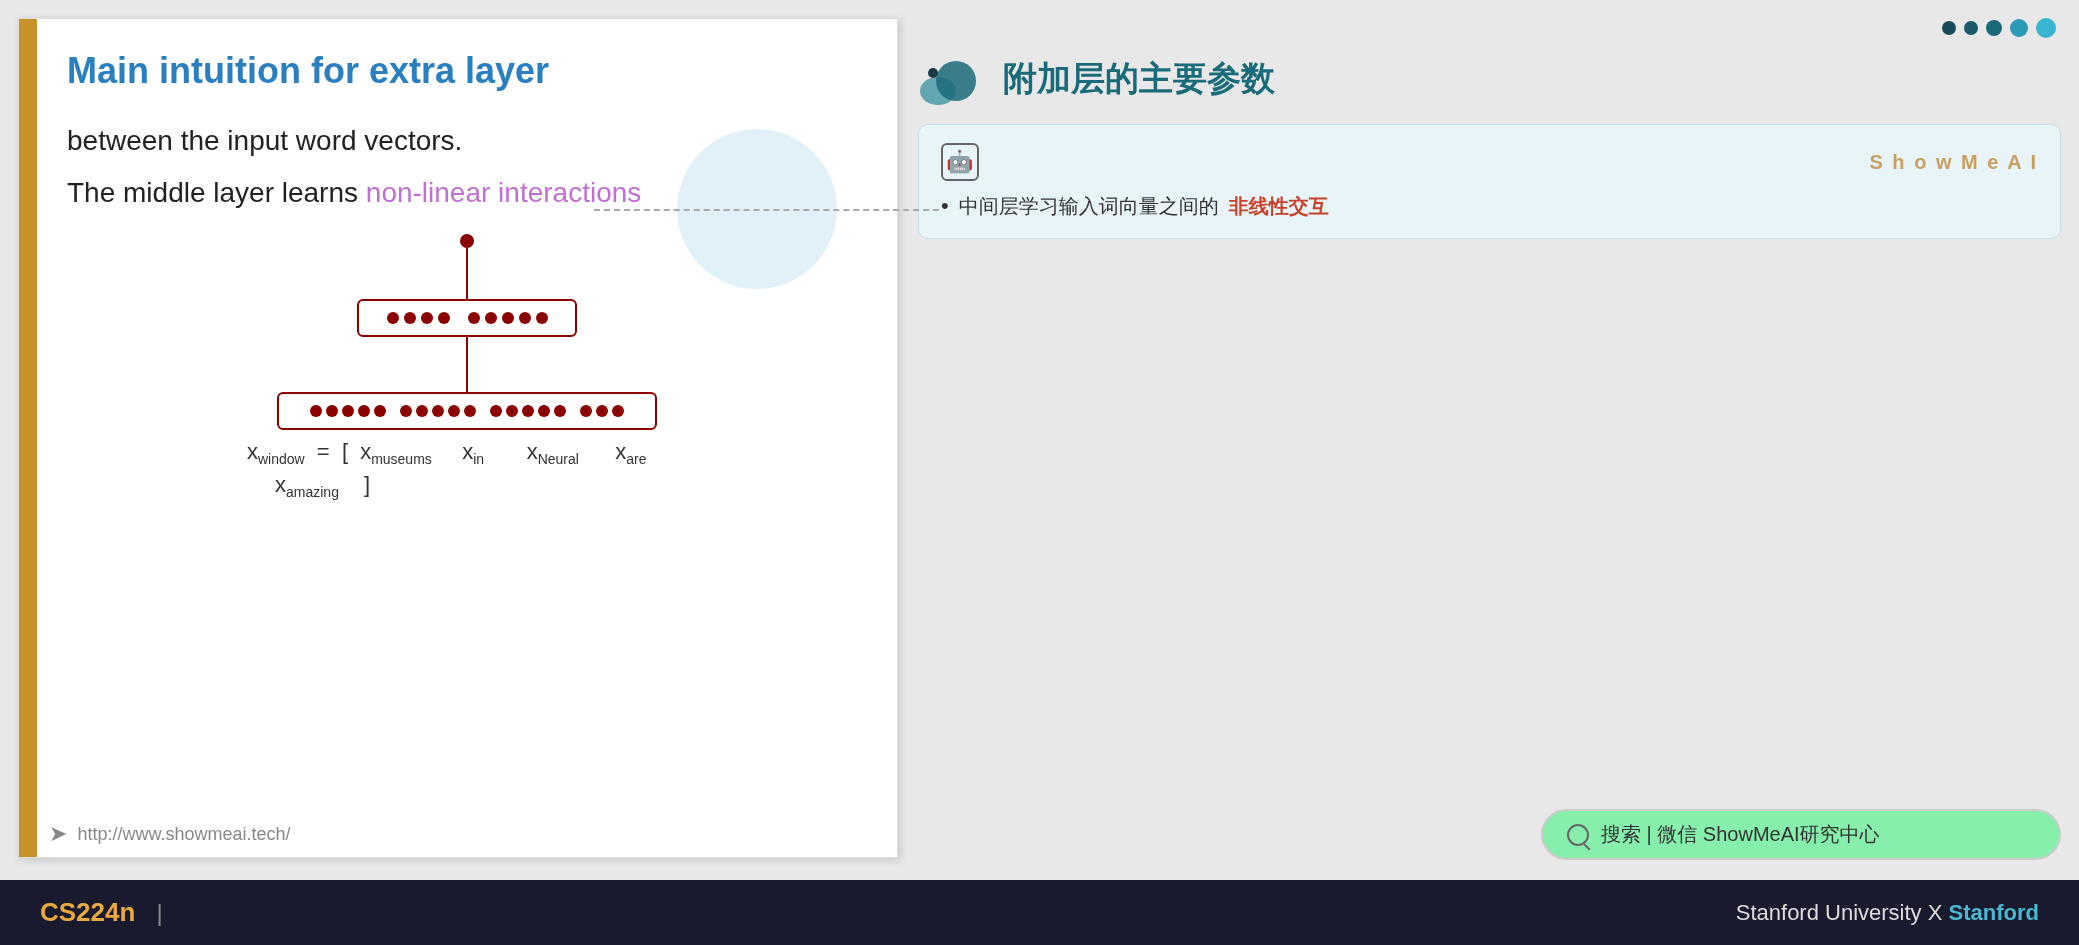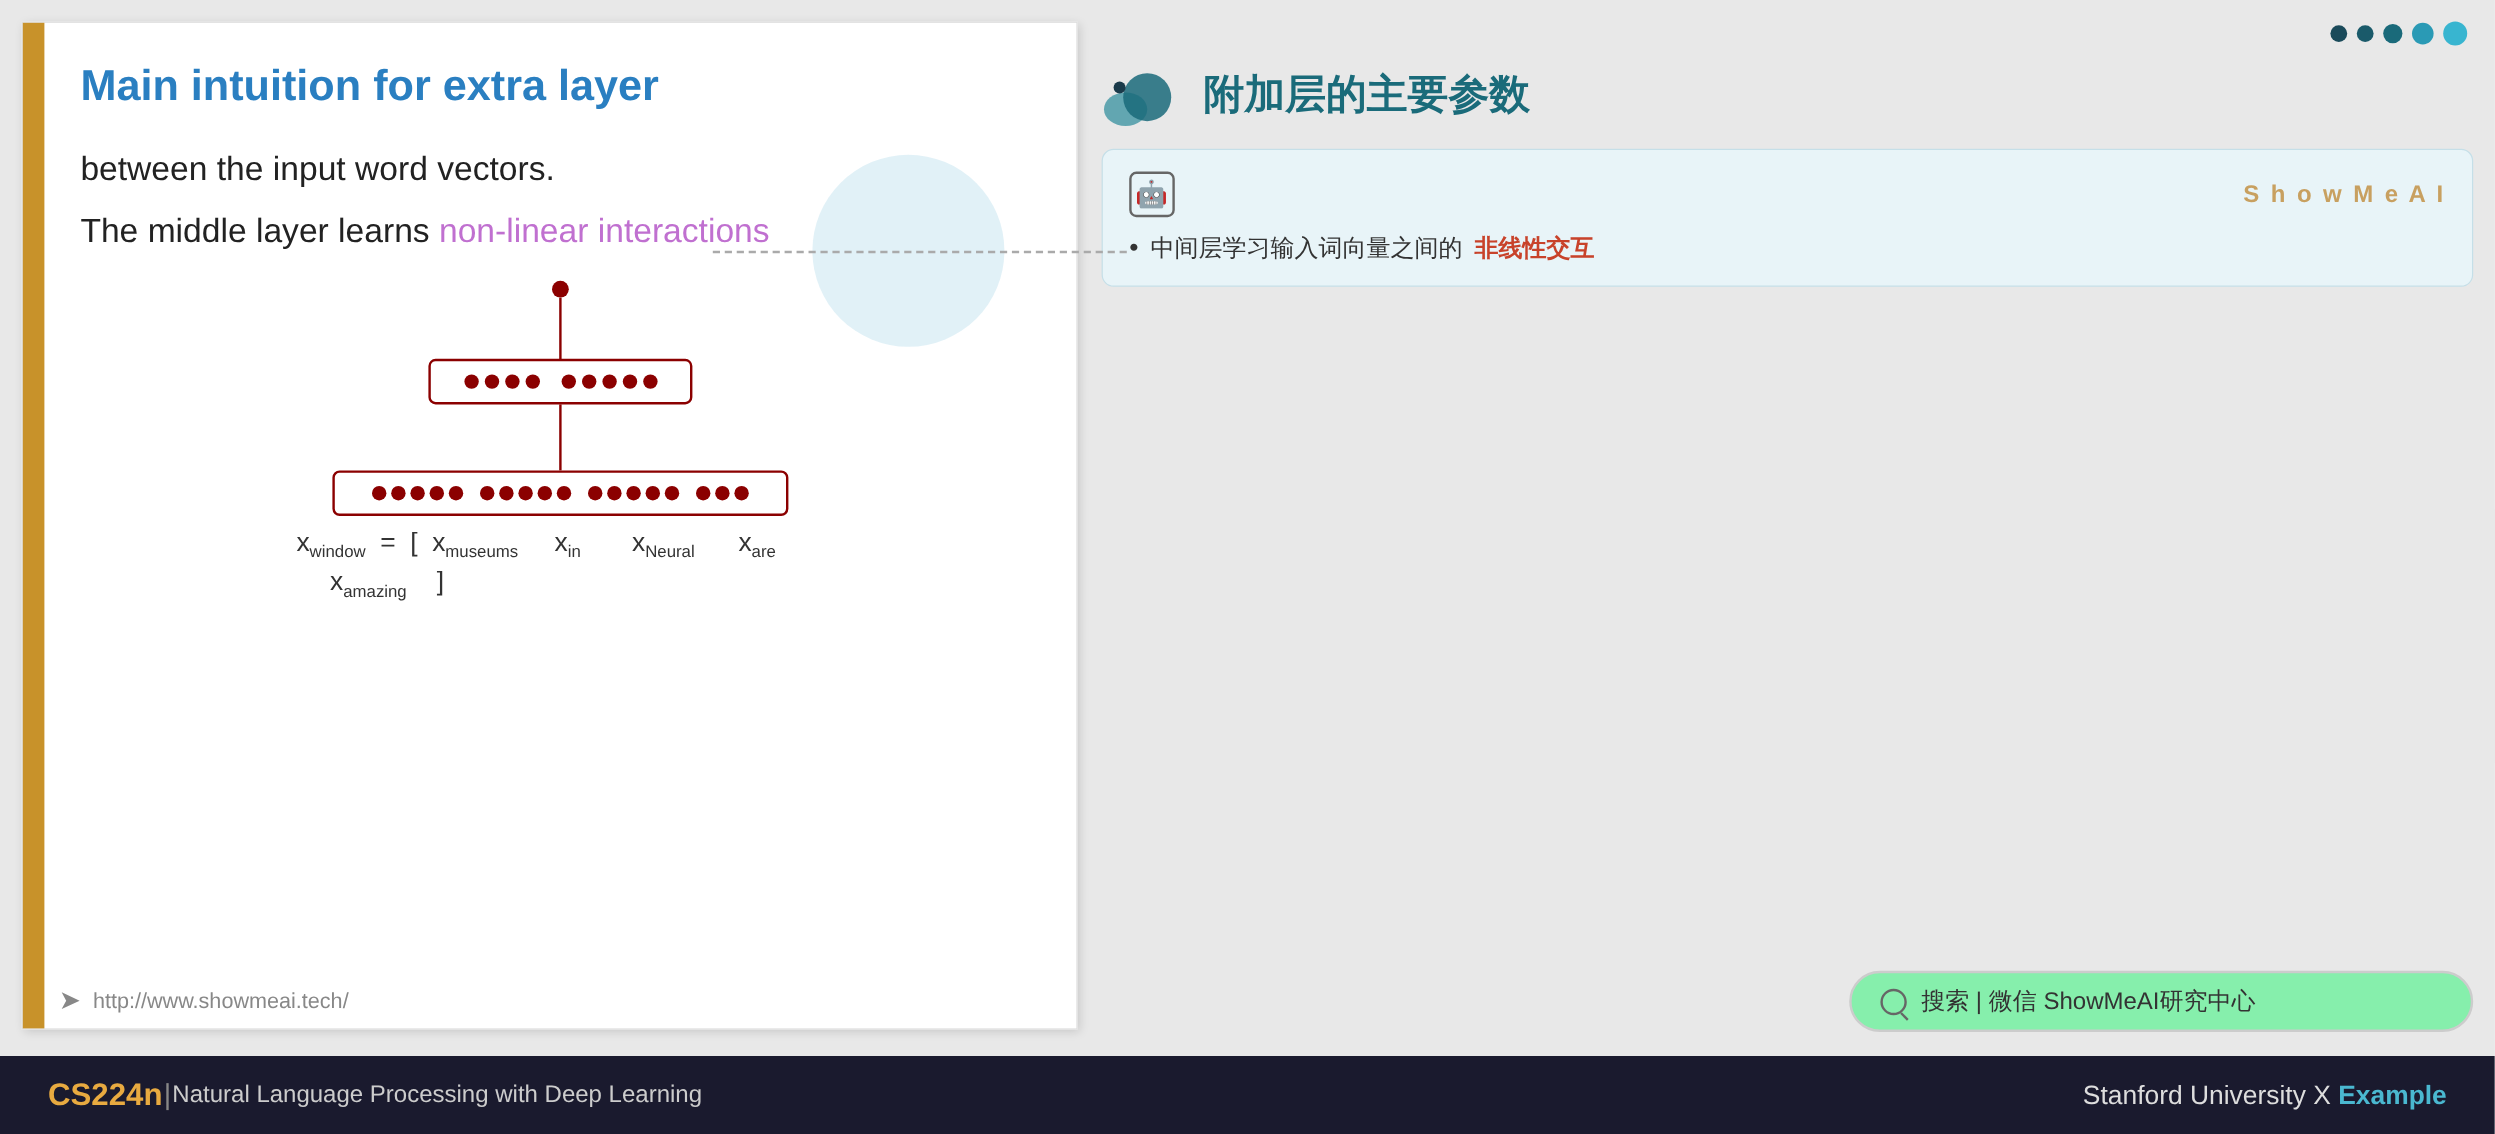--- a/index.html
+++ b/index.html
@@ -355,21 +355,21 @@
       display: flex;
       align-items: center;
       justify-content: space-between;
       padding: 0 40px;
       flex-shrink: 0;
     }
 
     .footer-left {
       display: flex;
       align-items: center;
-      gap: 1px;
+      gap: 21px;
     }
 
     .cs224n-text {
       font-size: 26px;
       font-weight: bold;
       color: #e8aa40;
     }
 
     .footer-separator {
       color: #888;
@@ -564,21 +564,20 @@
         </div>
       </div>
 
     </div>
   </div>
 
   <div class="bottom-footer">
     <div class="footer-left">
       <span class="cs224n-text">CS224n</span>
       <span class="footer-separator">|</span>
-      <span class="footer-subtitle">Natural Language Processing with Deep Learning</span>
     </div>
     <div class="footer-right">
       <span>Stanford University</span>
       <span class="footer-x"> X </span>
-      <span class="footer-showmeai">Example</span>
+      <span class="footer-showmeai">Stanford</span>
     </div>
   </div>
 </div>
 
 </body></html>

